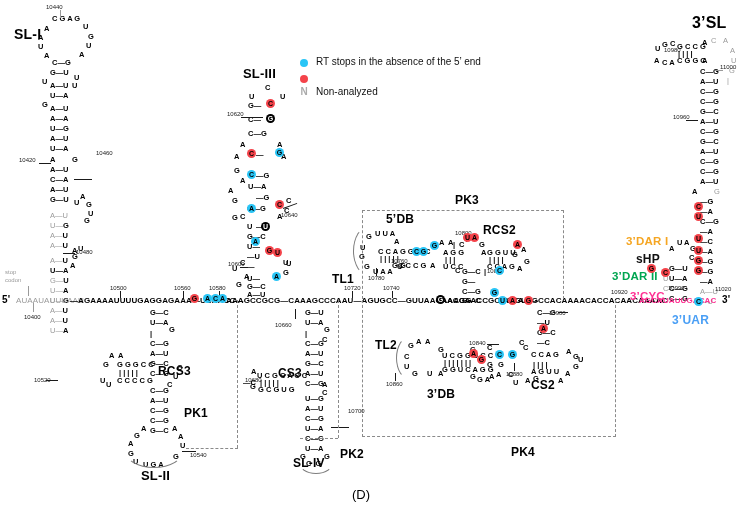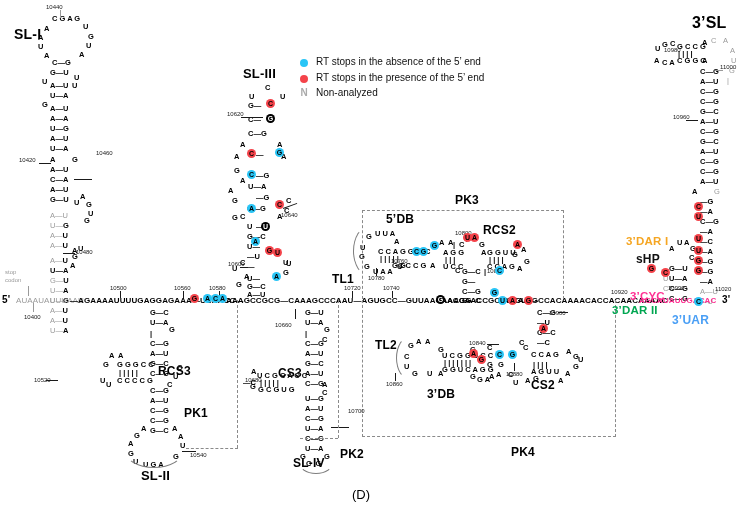--- a/index.html
+++ b/index.html
@@ -50,37 +50,36 @@
   .leg-dot.black{background:#000;}
   .leg-n{width:8px;margin:0 8px 0 0;flex:0 0 8px;color:#aaa;font-weight:bold;
          font-size:10px;text-align:center;}
   .leg-txt{font-size:10px;line-height:12.5px;color:#111;text-align:justify;
            max-width:278px;}
 
   .panel-letter{position:absolute;left:352px;top:487px;font-size:13px;}
 
   .title-3dar1{color:#f5a623;}
   .title-shp{color:#111;}
-  .title-3dar2{color:#00a651;margin-top:34px;}
+  .title-3dar2{color:#00a651;}
   .title-3cyc{color:#ff2f92;}
   .title-3uar{color:#4a9ff5;}
 </style>
 </head>
 <body>
 
 <div id="stage">
 
   <div id="legend">
     <div class="leg-row">
       <span class="leg-dot blue"></span>
       <span class="leg-txt">RT stops in the absence of the 5’ end</span>
     </div>
     <div class="leg-row">
       <span class="leg-dot red"></span>
-      <span class="leg-txt">RT stops in the presence of the 5’ end</span>
     </div>
     <div class="leg-row">
       <span class="leg-n">N</span>
       <span class="leg-txt">Non-analyzed</span>
     </div>
   </div>
 
   <div class="abs nt" style="left:52px;top:14px;">C G A G</div>
   <div class="abs nt" style="left:44px;top:24px;">A</div>
   <div class="abs nt" style="left:38px;top:33px;">A</div>

